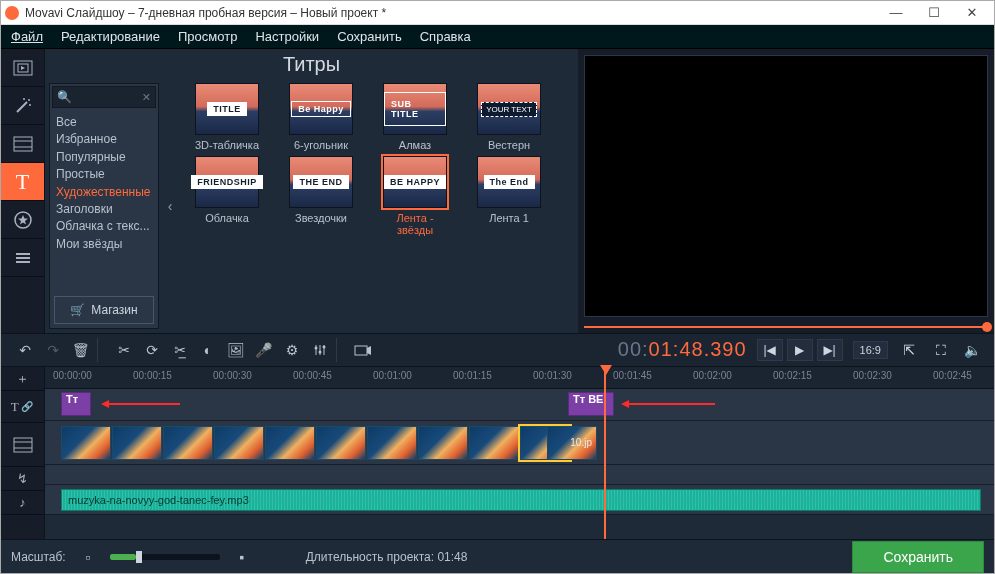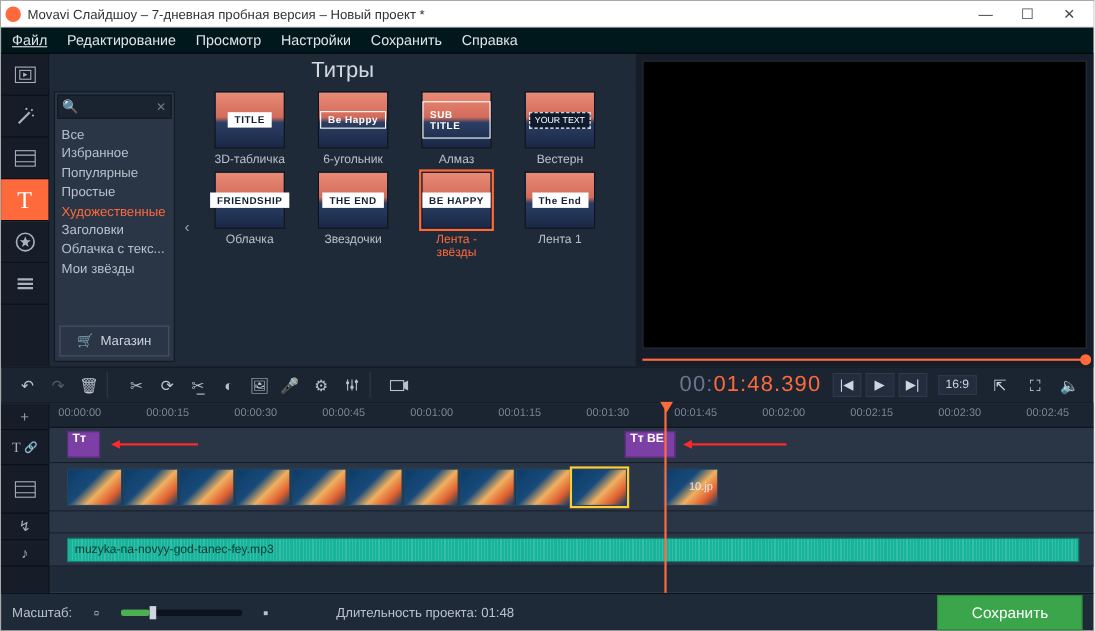--- a/index.html
+++ b/index.html
@@ -379,21 +379,21 @@
           </div>
           <div class="vclip" style="left: 373px; width: 50px;">
             <div class="thumbimg"></div>
           </div>
           <div class="vclip" style="left: 424px; width: 50px;">
             <div class="thumbimg"></div>
           </div>
           <div class="vclip sel" style="left: 475px; width: 50px;">
             <div class="thumbimg"></div>
           </div>
-          <div class="vclip" style="left: 558px; width: 50px;">
+          <div class="vclip" style="left: 502px; width: 50px;">
             <div class="thumbimg"></div>
             <div class="txt">10.jp</div>
           </div>
         </div>
       <div class="track" id="t-link" style="height:20px"></div>
       <div class="track" id="t-audio">
           <div class="aud-clip" style="left: 16px; width: 920px;">
             <div class="wave"></div>
             <span style="position:relative">muzyka-na-novyy-god-tanec-fey.mp3</span>
           </div>

